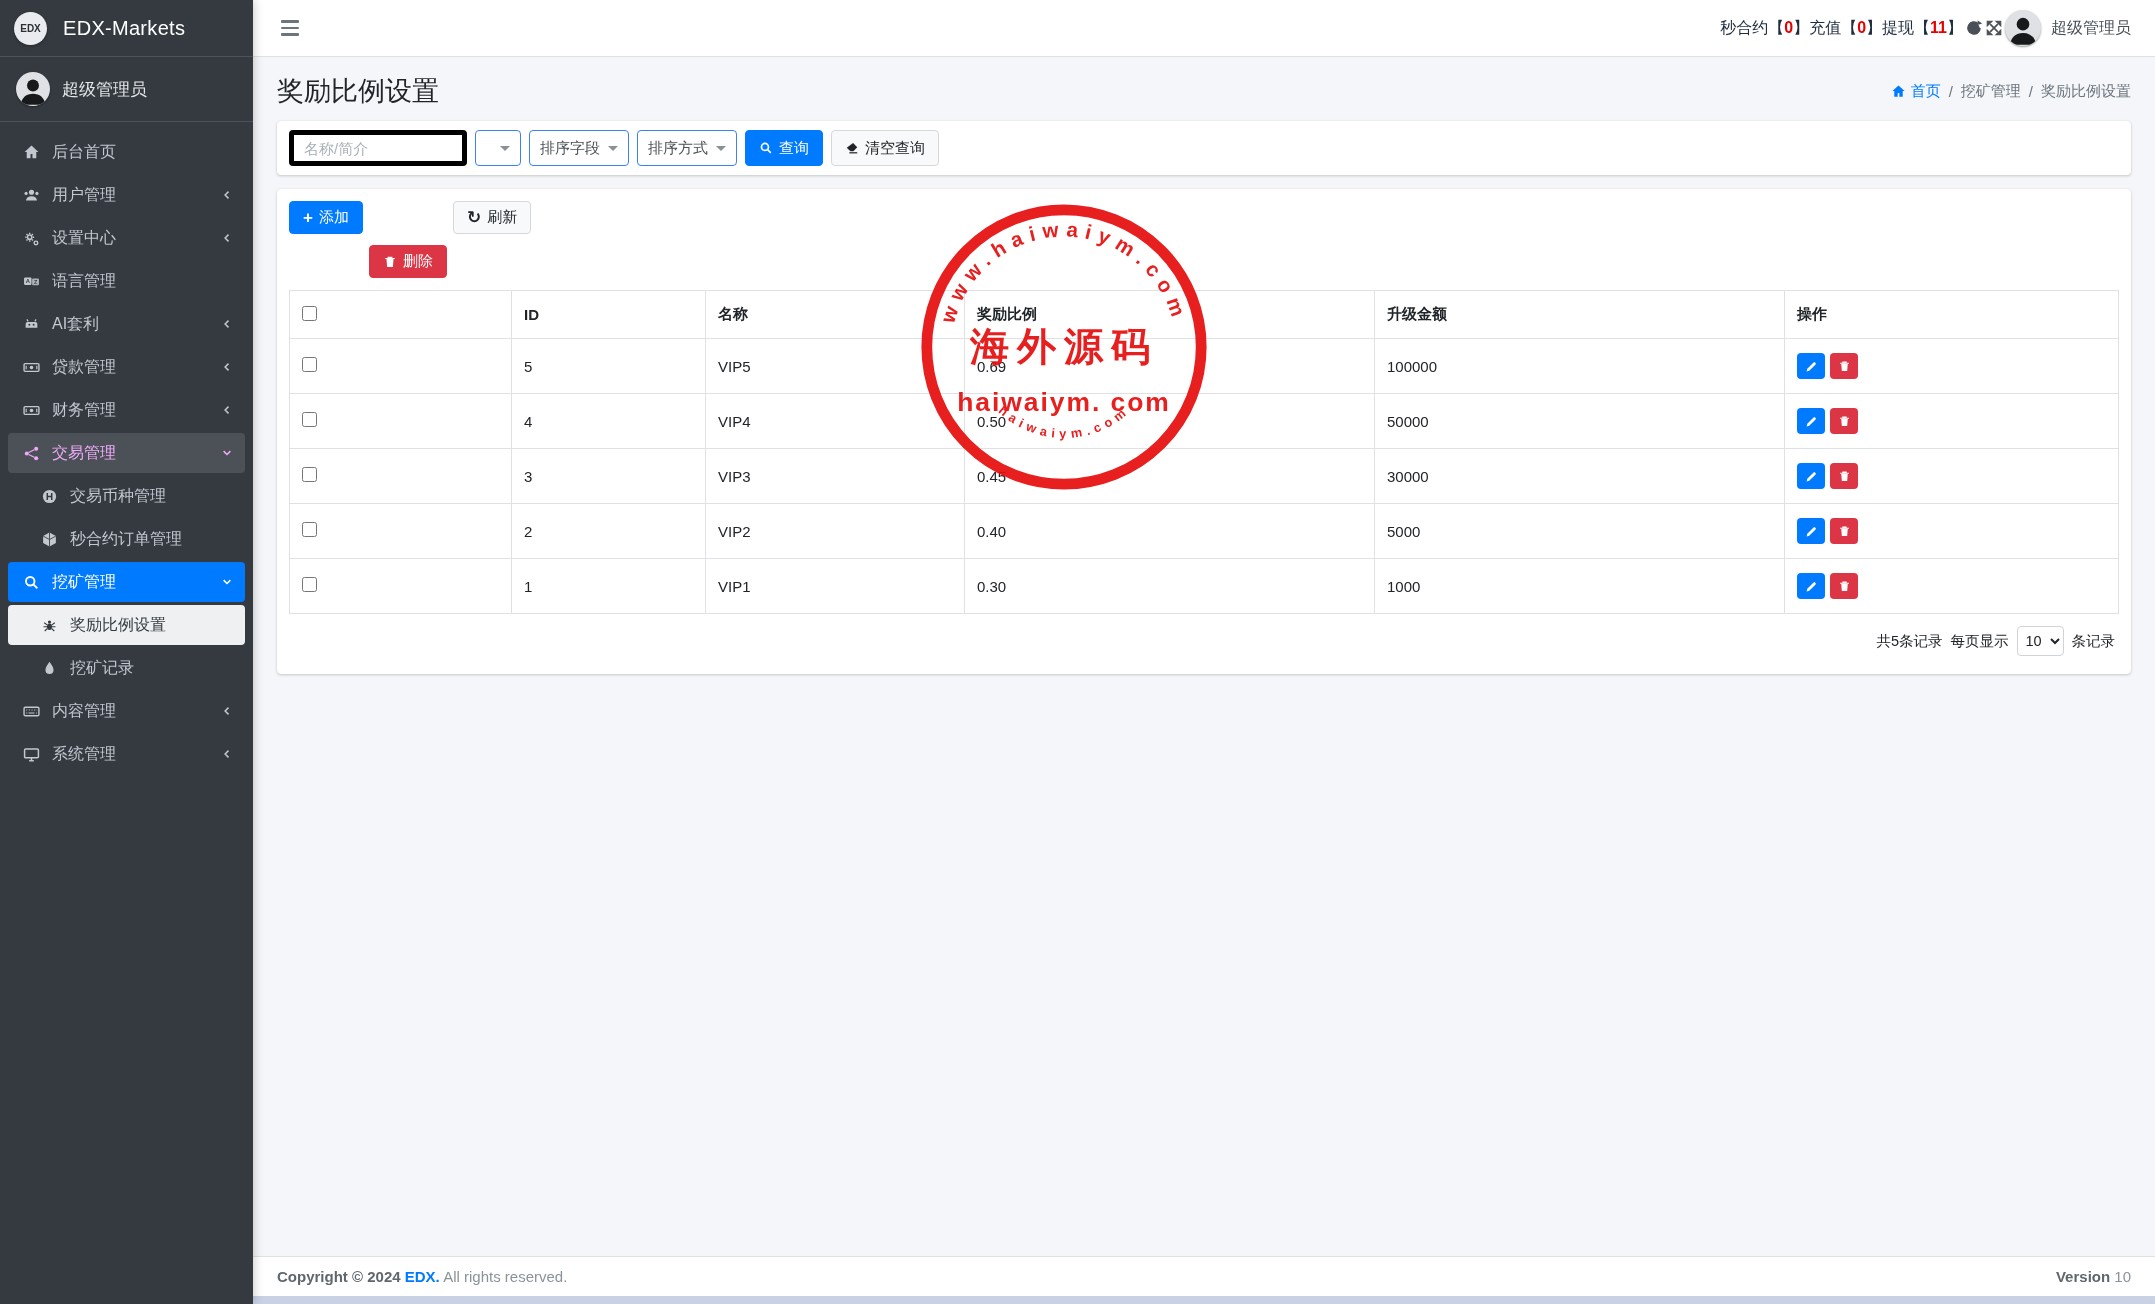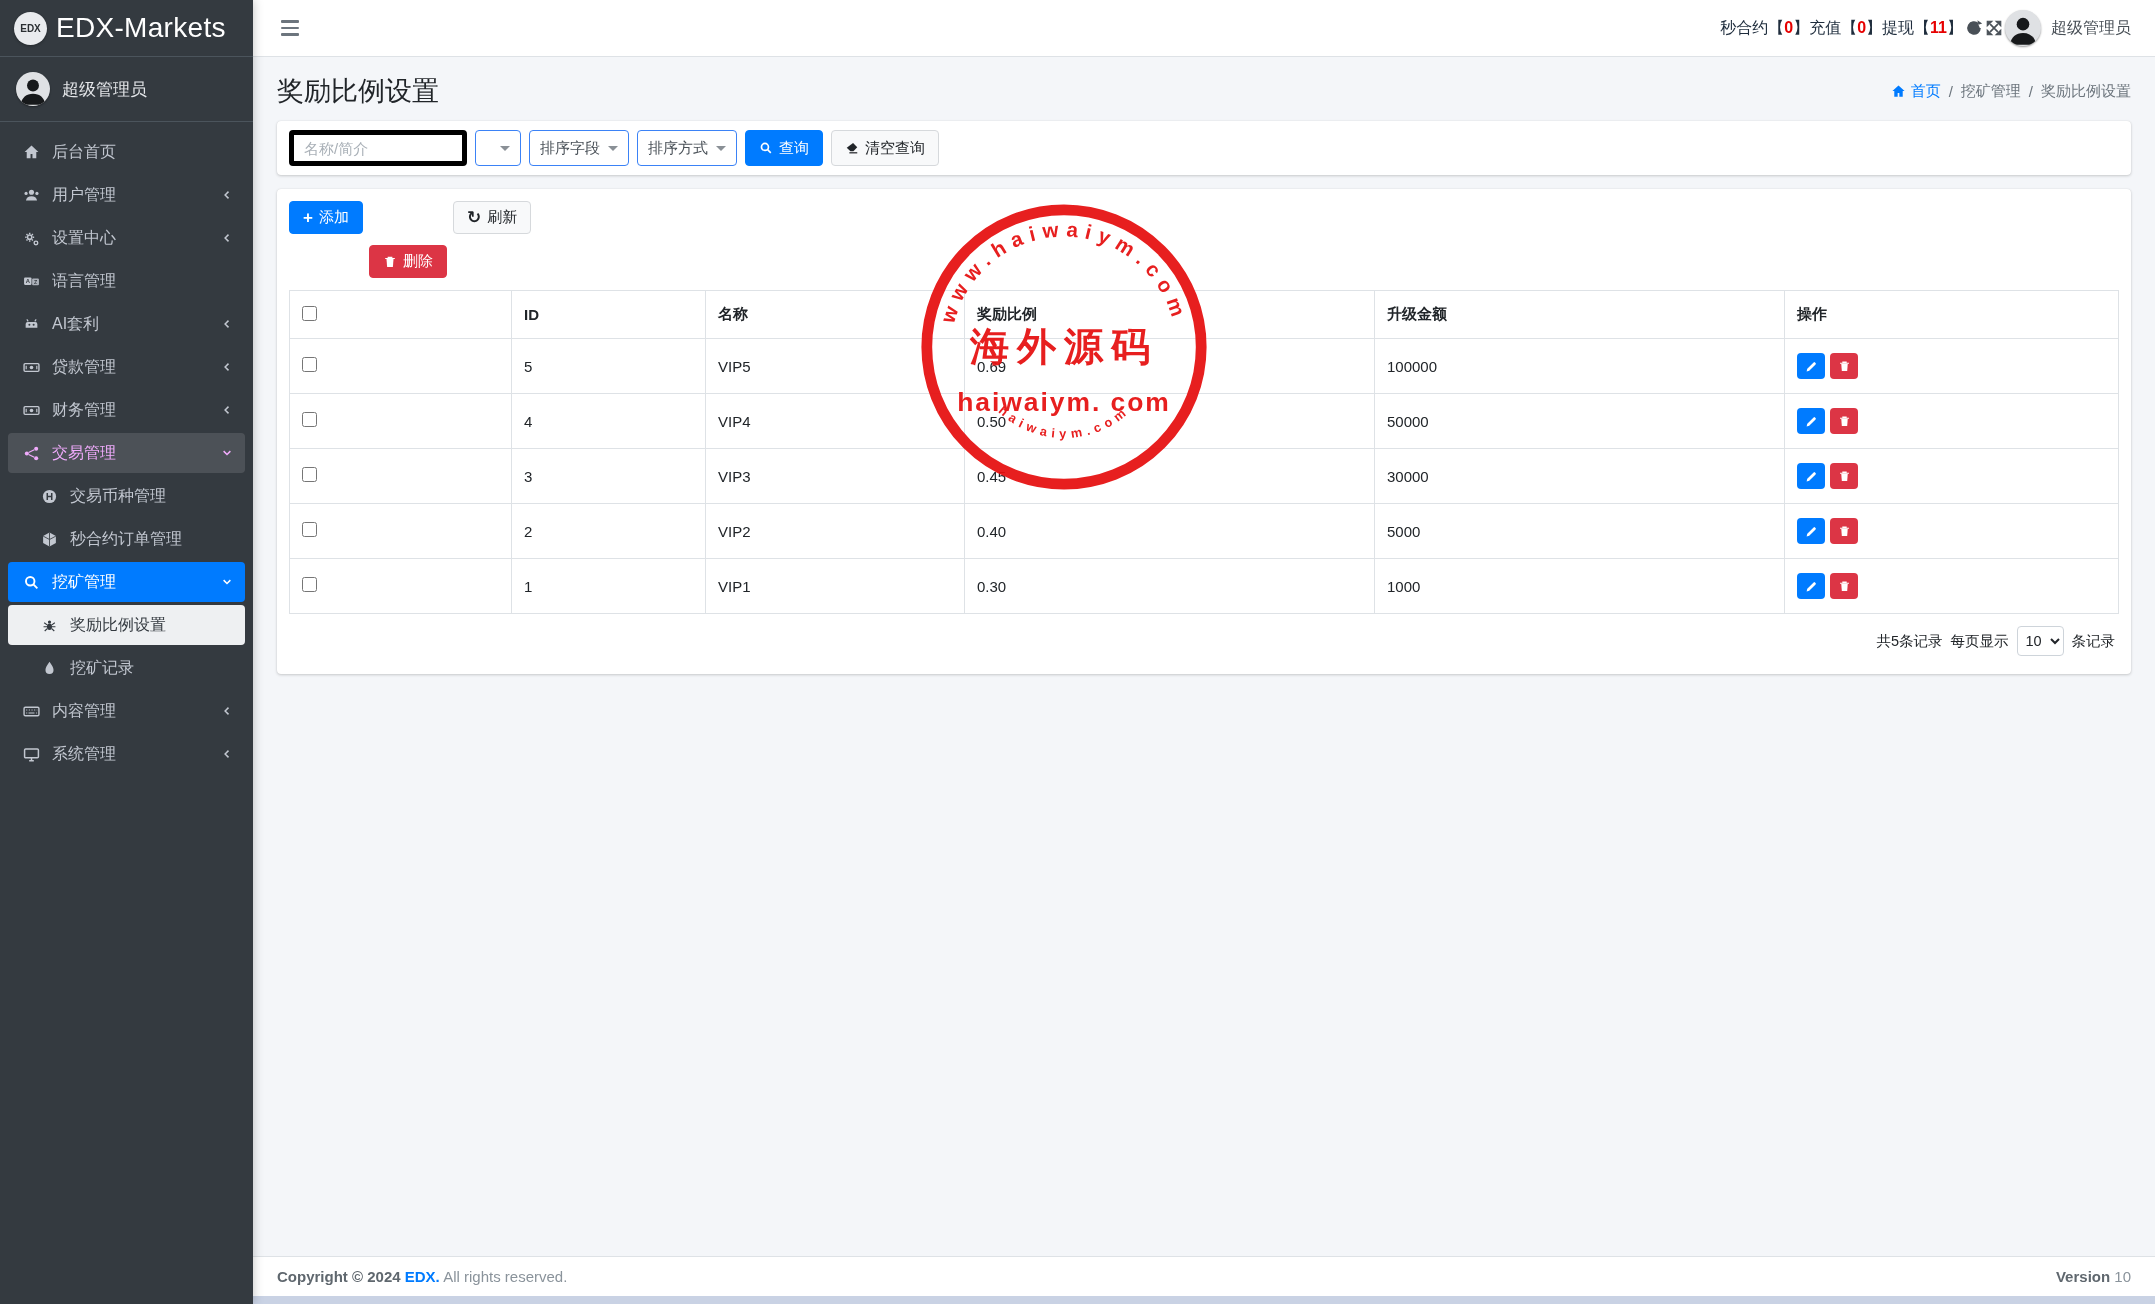--- a/index.html
+++ b/index.html
@@ -4,21 +4,21 @@
 <style>
   * { margin:0; padding:0; box-sizing:border-box; }
   html,body { width:2155px; height:1304px; }
   body { font-family:"Liberation Sans","DejaVu Sans",sans-serif; font-size:15px; color:#212529; background:#f4f6f9; }
   .app { position:relative; width:2155px; height:1304px; overflow:hidden; display:flex; }
 
   
   .sidebar { width:253px; min-width:253px; background:#343a40; color:#c2c7d0; display:flex; flex-direction:column; z-index:10; box-shadow:0 0 10px rgba(0,0,0,.25); }
   .brand { height:57px; display:flex; align-items:center; padding-left:14px; border-bottom:1px solid #4b545c; }
   .brand-logo { width:33px; height:33px; border-radius:50%; background:#e9ebee; color:#2b2f33; font-size:10px; font-weight:bold; display:flex; align-items:center; justify-content:center; box-shadow:0 1px 3px rgba(0,0,0,.3); }
-  .brand-name { color:#fff; font-size:28px; font-weight:300; margin-left:9px; letter-spacing:.3px; }
+  .brand-name { color:#fff; font-size:20px; font-weight:300; margin-left:16px; letter-spacing:.3px; }
   .userpanel { display:flex; align-items:center; padding:15px 0 15px 16px; border-bottom:1px solid #4b545c; }
   .avatar { width:34px; height:34px; border-radius:50%; background:#dfe1e4; overflow:hidden; position:relative; box-shadow:0 1px 2px rgba(0,0,0,.4); flex:none; }
   .avatar svg { position:absolute; left:0; top:2px; width:100%; height:100%; fill:#17191b; }
   .userpanel .uname { margin-left:12px; color:#e4e6e9; font-size:17px; }
   .menu { list-style:none; padding:10px 8px; flex:1; }
   .mitem { display:flex; align-items:center; height:40px; padding:0 12px; margin-bottom:3px; border-radius:4px; cursor:pointer; color:#c2c7d0; }
   .mitem .ic { width:22px; display:flex; justify-content:center; }
   .mitem .ic svg { width:17px; height:17px; fill:currentColor; }
   .mitem .lbl { margin-left:10px; font-size:16px; flex:1; white-space:nowrap; }
   .mitem .chev { width:14px; display:flex; justify-content:flex-end; }

